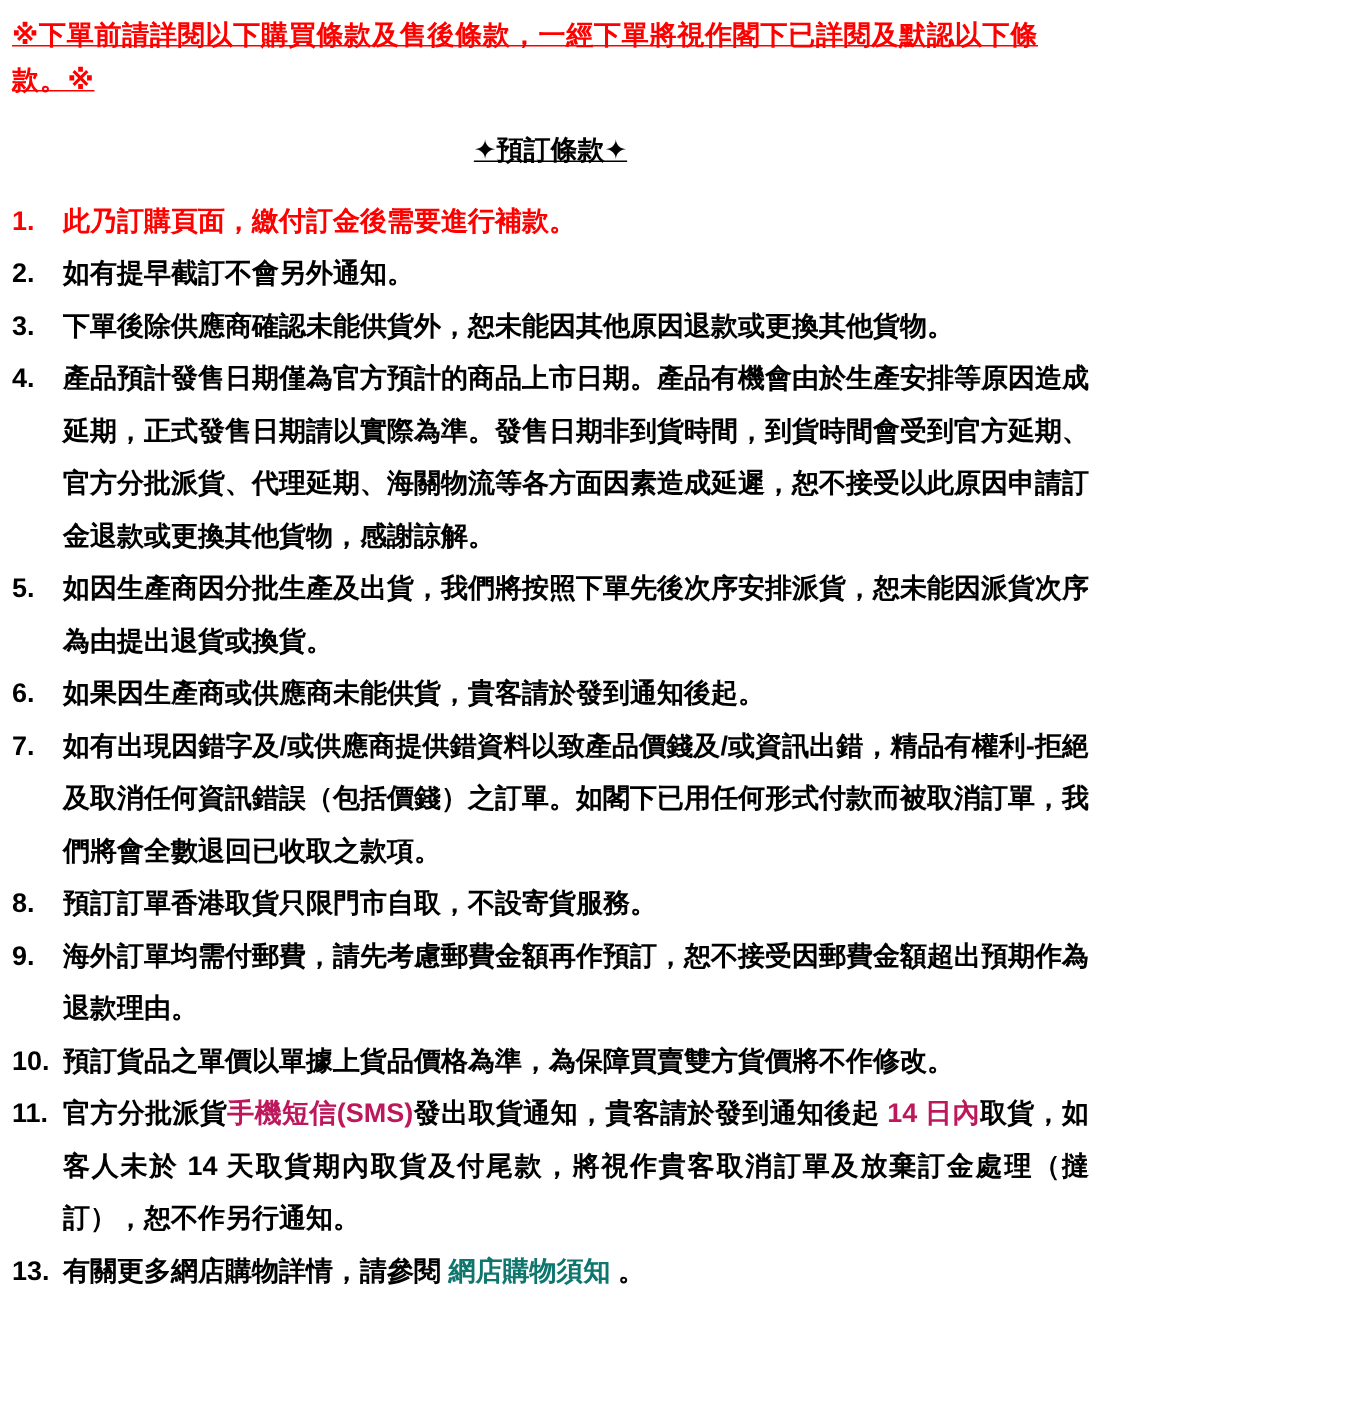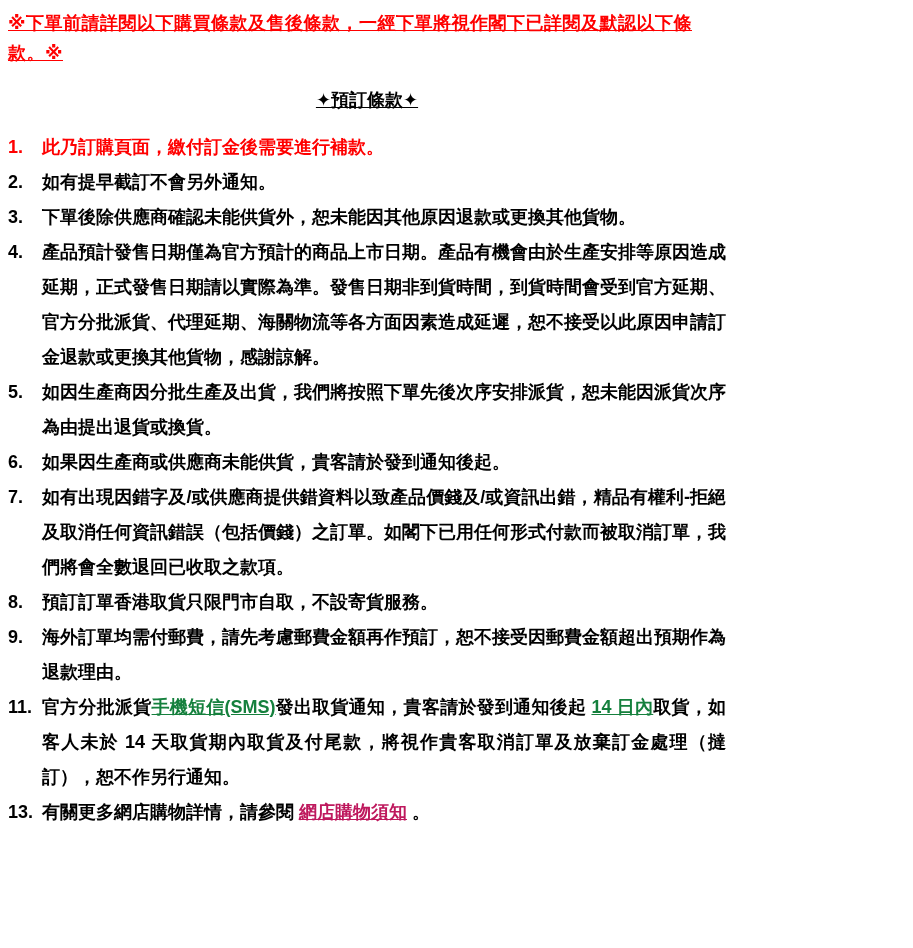--- a/index.html
+++ b/index.html
@@ -41,26 +41,24 @@
   .term .num {
     flex: 0 0 34px;
     white-space: nowrap;
   }
   .term .body {
     flex: 1 1 auto;
     text-align: justify;
   }
   .red { color: #ff0000; }
   .red-underline {
-    color: #15803d;
-    text-decoration: underline;
+    color: #be185d;
   }
   .link {
-    color: #be185d;
-    text-decoration: underline;
+    color: #0f766e;
     cursor: pointer;
   }
 </style>
 </head>
 <body>
 
 <div class="page">
   <div class="notice">※下單前請詳閱以下購買條款及售後條款，一經下單將視作閣下已詳閱及默認以下條款。※</div>
 
   <div class="section-title">✦預訂條款✦</div>
@@ -96,20 +94,24 @@
       </div>
       <div class="term">
         <span class="num">8.</span>
         <span class="body"><span>預訂訂單香港取貨只限門市自取，不設寄貨服務。</span></span>
       </div>
       <div class="term">
         <span class="num">9.</span>
         <span class="body"><span>海外訂單均需付郵費，請先考慮郵費金額再作預訂，恕不接受因郵費金額超出預期作為退款理由。</span></span>
       </div>
       <div class="term">
+        <span class="num">10.</span>
+        <span class="body"><span>預訂貨品之單價以單據上貨品價格為準，為保障買賣雙方貨價將不作修改。</span></span>
+      </div>
+      <div class="term">
         <span class="num">11.</span>
         <span class="body"><span>官方分批派貨</span><span class="red-underline">手機短信(SMS)</span><span>發出取貨通知，貴客請於發到通知後起 </span><span class="red-underline">14 日內</span><span>取貨，如客人未於 14 天取貨期內取貨及付尾款，將視作貴客取消訂單及放棄訂金處理（撻訂），恕不作另行通知。</span></span>
       </div>
       <div class="term">
         <span class="num">13.</span>
         <span class="body"><span>有關更多網店購物詳情，請參閱 </span><span class="link">網店購物須知</span><span> 。</span></span>
       </div>
     </div>
 </div>
 

